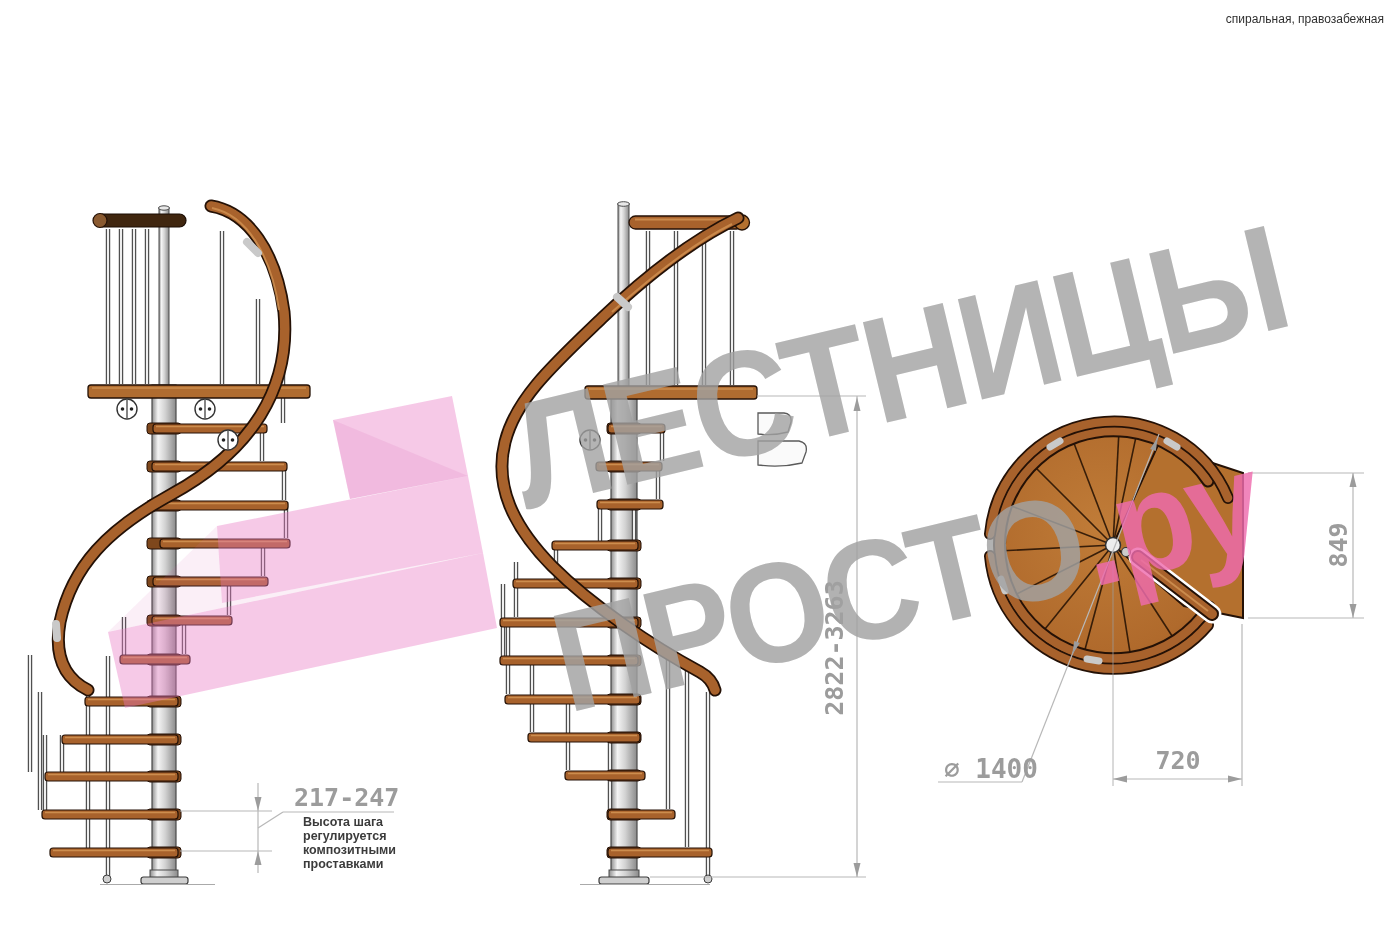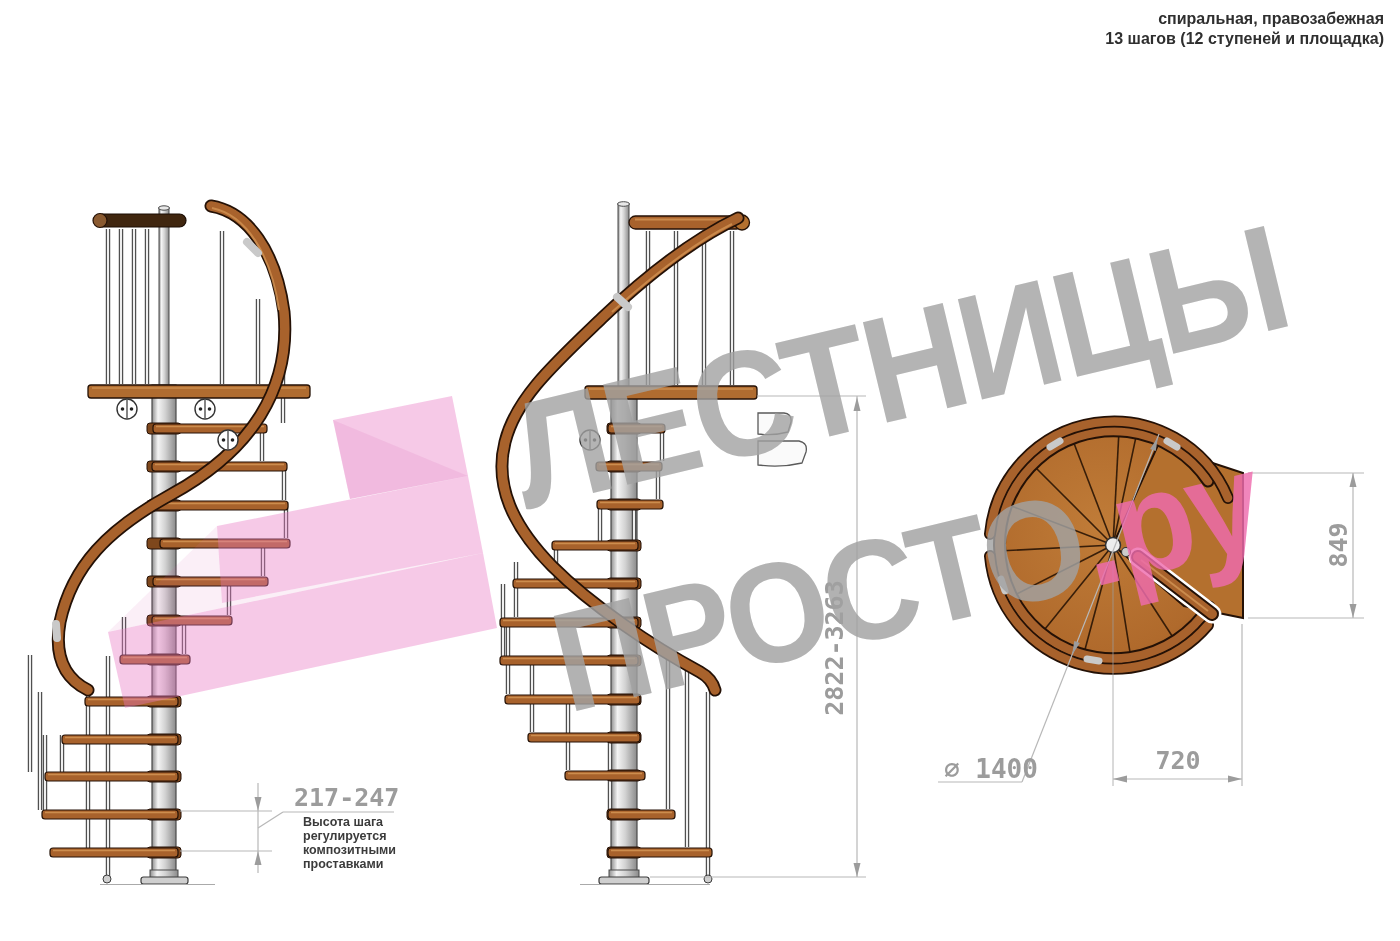--- a/index.html
+++ b/index.html
@@ -1,31 +1,30 @@
 <!DOCTYPE html>
 <html><head>
 <meta charset="utf-8">
 <style>
   html,body{margin:0;padding:0;background:#fff;}
   .canvas{position:relative;width:1400px;height:941px;background:#ffffff;overflow:hidden;
           font-family:"Liberation Sans",sans-serif;}
   .header{position:absolute;top:9px;right:16px;text-align:right;
-          font-size:16px;line-height:20px;font-weight:700;color:#2f2f2f;}
+          font-size:12px;line-height:20px;font-weight:400;color:#2f2f2f;}
   svg text{font-family:"DejaVu Sans Mono","Liberation Sans",monospace;}
   .wm-text{font-family:"Liberation Sans",sans-serif;font-weight:bold;letter-spacing:-3px;}
   .note{font-family:"Liberation Sans",sans-serif;font-weight:bold;}
 </style>
 </head>
 <body>
 
 <div class="canvas">
 
   <div class="header">
     <div>спиральная, правозабежная</div>
-    <div>13 шагов (12 ступеней и площадка)</div>
   </div>
 
   <svg width="1400" height="941" viewBox="0 0 1400 941">
     <defs>
       <linearGradient id="steelV" x1="0" y1="0" x2="1" y2="0">
         <stop offset="0" stop-color="#8f8f8f"></stop>
           <stop offset="0.25" stop-color="#f4f4f4"></stop>
         <stop offset="0.55" stop-color="#d2d2d2"></stop>
           <stop offset="1" stop-color="#8a8a8a"></stop>
       </linearGradient>

